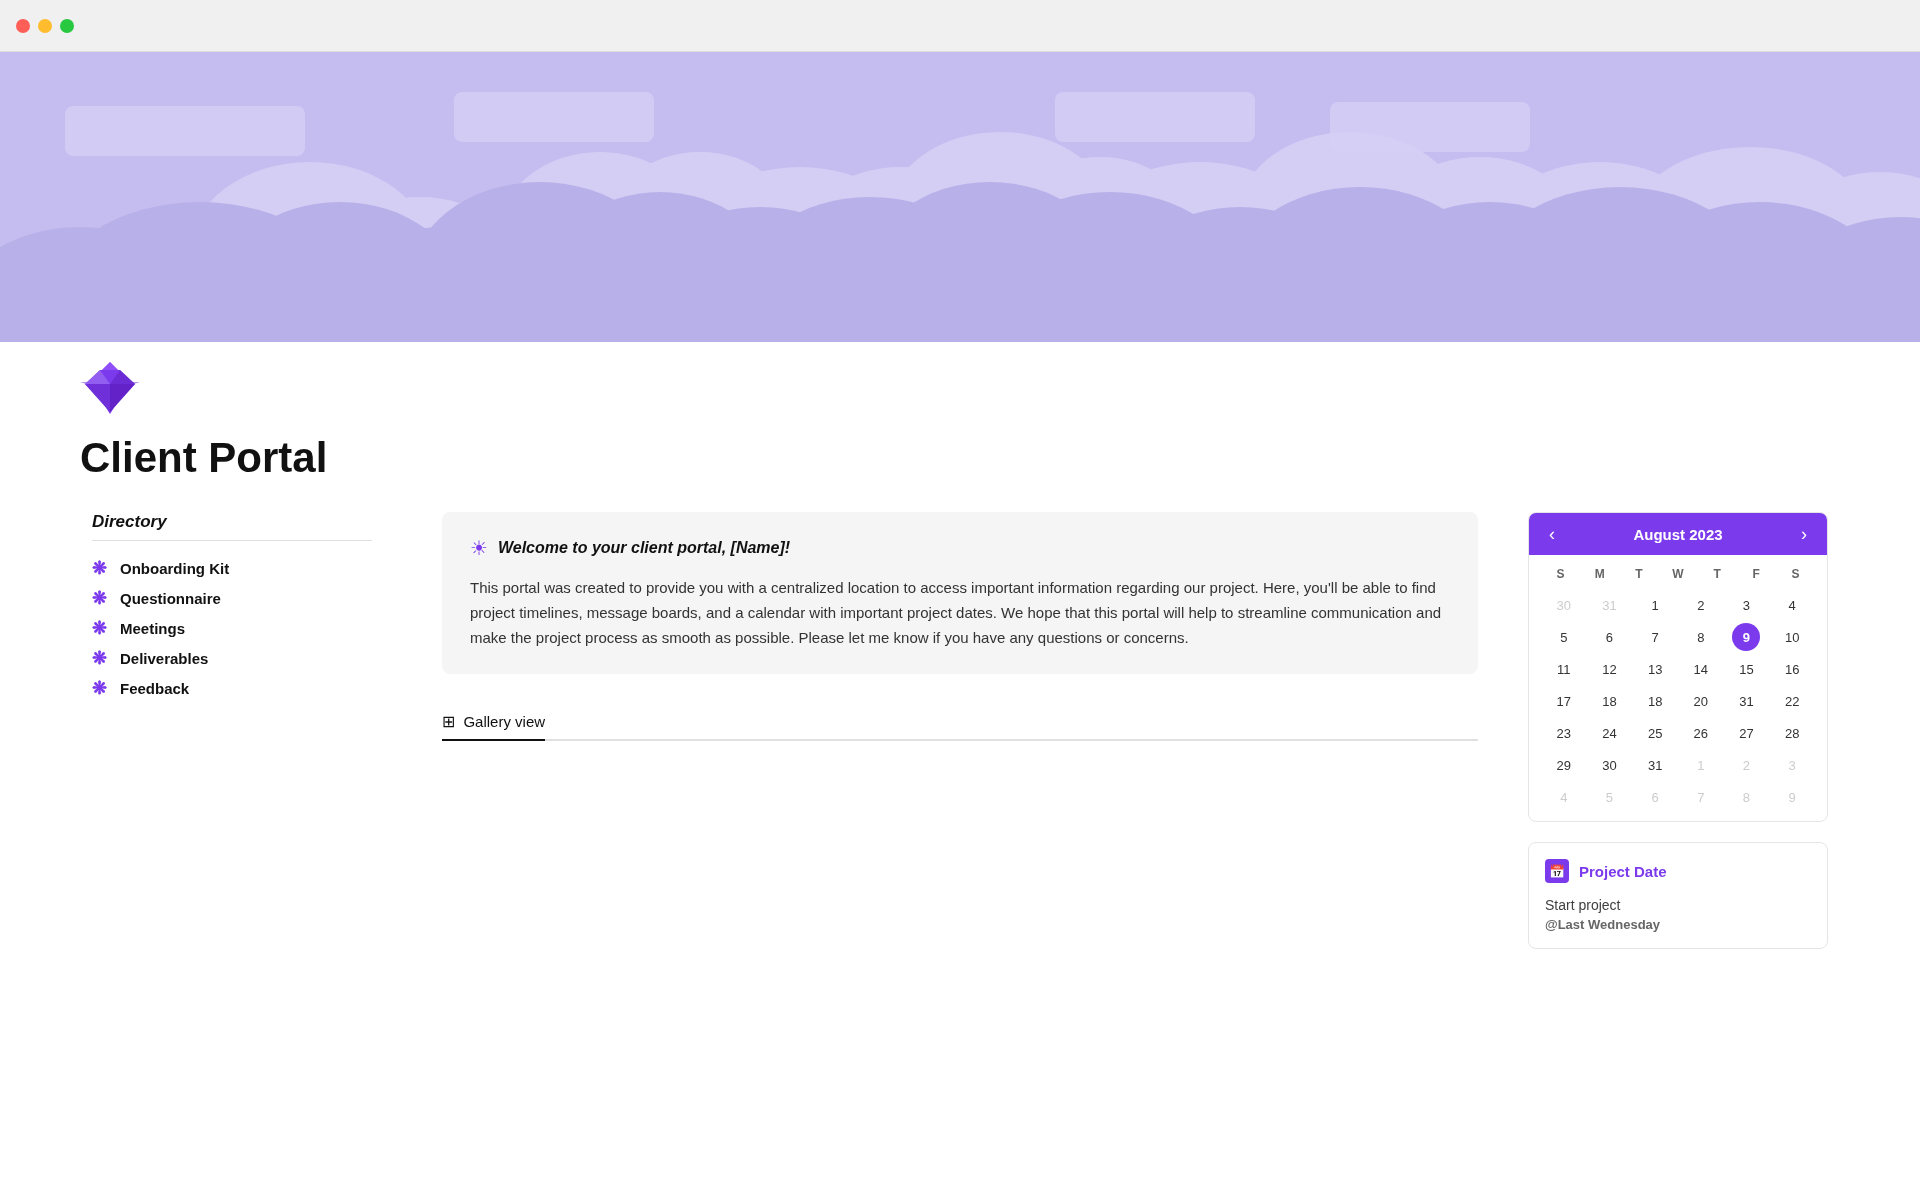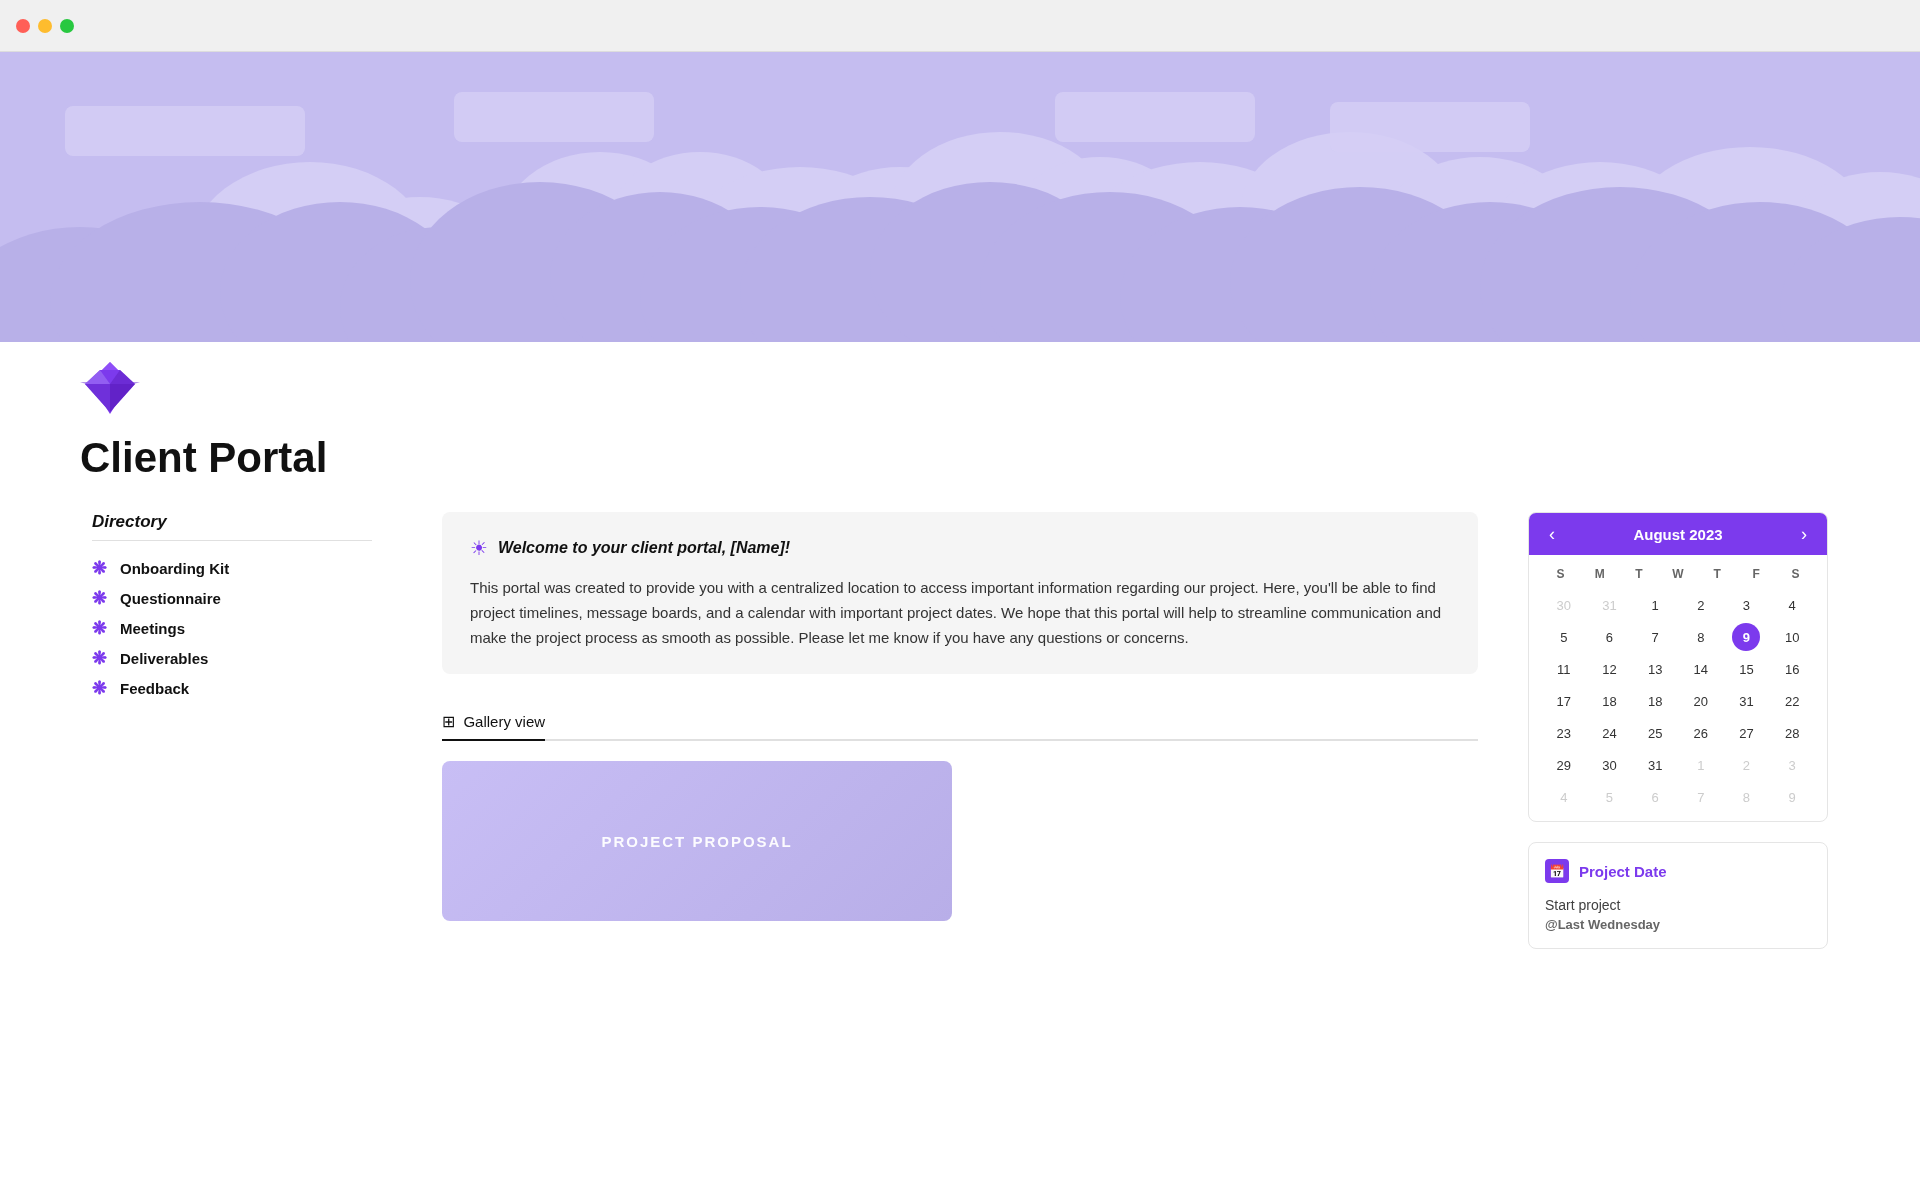--- a/index.html
+++ b/index.html
@@ -425,23 +425,20 @@
     </div>
 
     <div class="gallery-tabs">
       <div class="gallery-tab">
         <span class="tab-icon">⊞</span>
         <span>Gallery view</span>
       </div>
     </div>
 
     <div class="gallery-grid">
-      <div class="gallery-card card-proposal">
-        <span class="card-label">PROJECT PROPOSAL</span>
-      </div>
     </div>
 
   </div>
 
   <div class="right-sidebar">
 
     <div class="calendar">
       <div class="calendar-header">
         <button class="cal-nav">‹</button>
         <span class="cal-month-year">August 2023</span>

